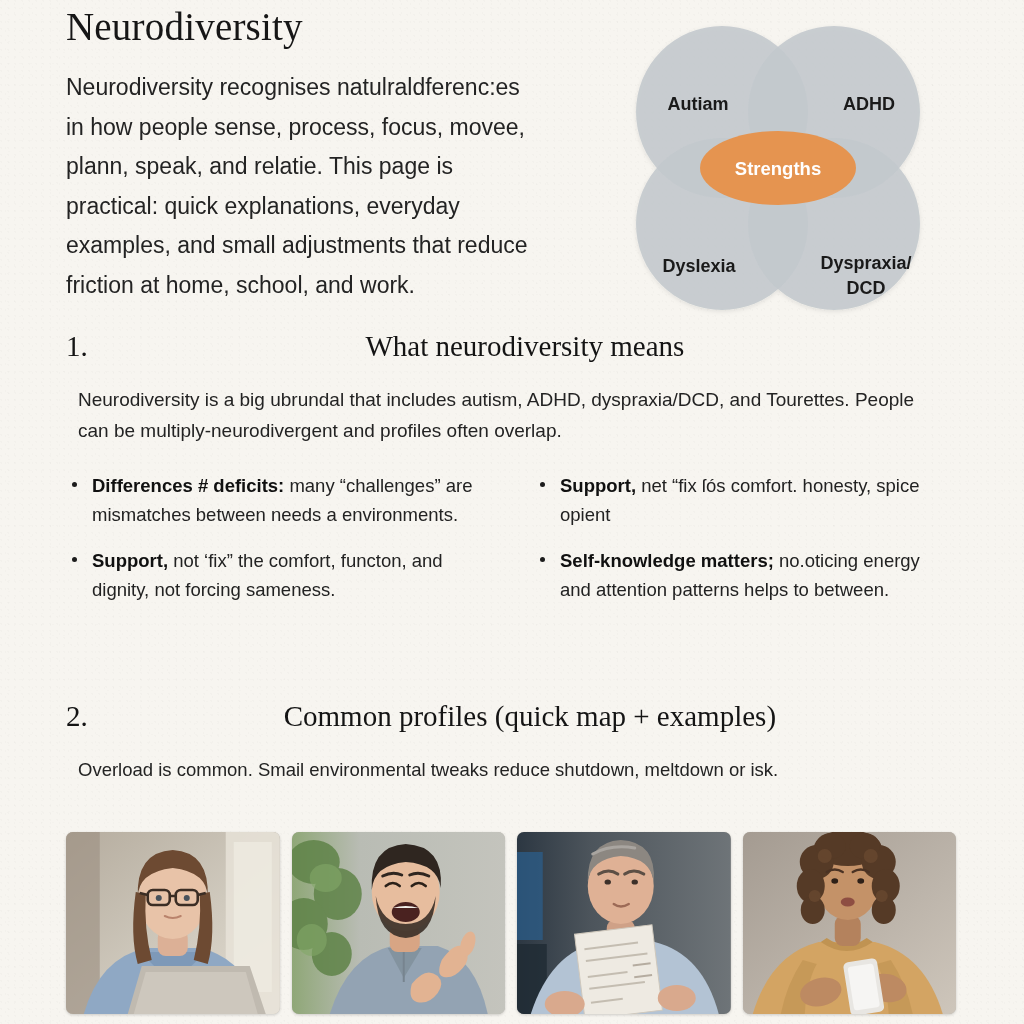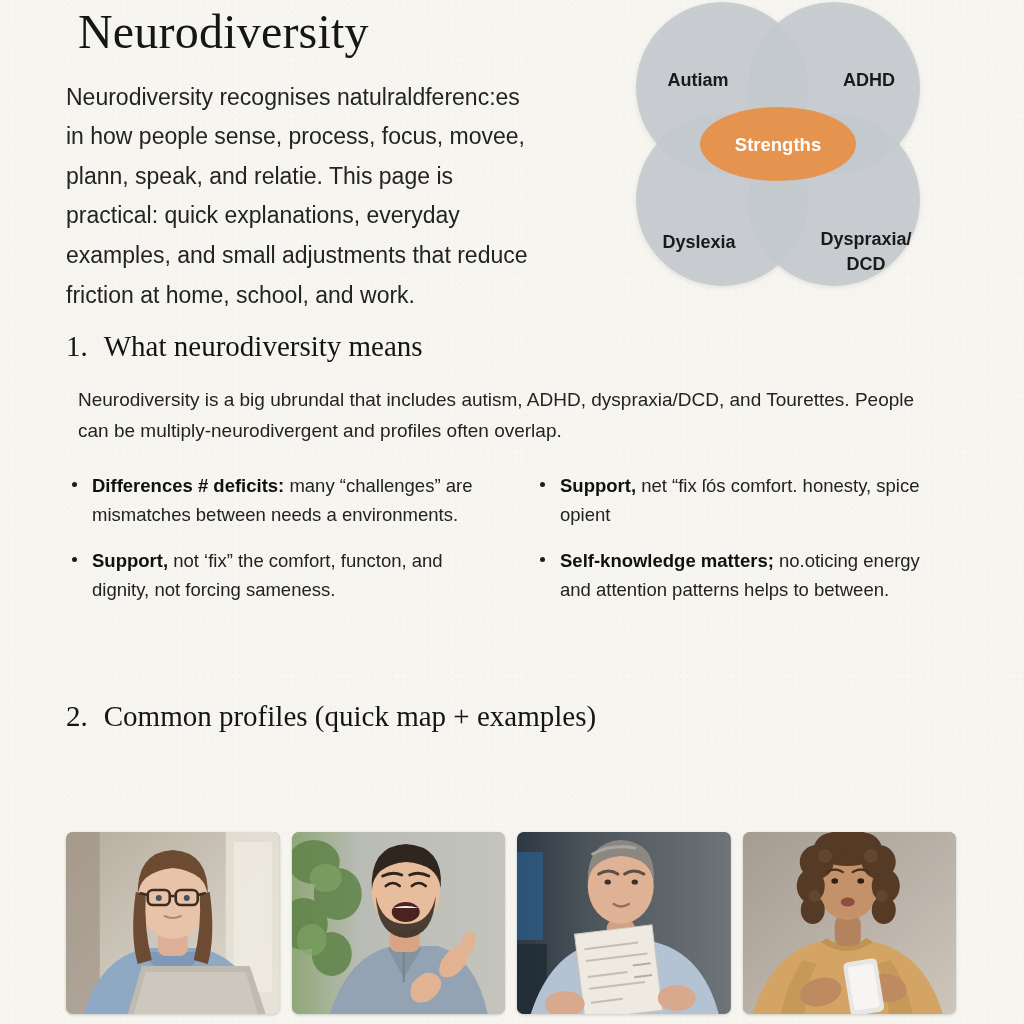--- a/index.html
+++ b/index.html
@@ -38,40 +38,40 @@
 
   
   .hero {
     position: absolute;
     left: 66px;
     top: 6px;
     width: 500px;
   }
   .page-title {
     font-family: "Liberation Serif", serif;
-    font-size: 48px;
+    font-size: 39px;
     font-weight: 400;
     line-height: 1.08;
     letter-spacing: 0.2px;
-    margin: 0 0 20px 12px;
+    margin: 0 0 20px 0;
     color: #161616;
   }
   .intro {
     font-size: 23px;
     line-height: 1.72;
     color: #232323;
     margin: 0;
     width: 470px;
   }
 
   
   .venn {
     position: absolute;
     left: 618px;
-    top: 0;
+    top: 24px;
     width: 320px;
     height: 295px;
   }
   .venn svg { display: block; }
   .venn-label {
     font-family: "Liberation Sans", sans-serif;
     font-size: 18px;
     font-weight: 700;
     fill: #1a1a1a;
   }
@@ -87,21 +87,21 @@
     font-family: "Liberation Serif", serif;
     font-size: 29px;
     font-weight: 400;
     color: #141414;
     margin: 0;
     display: flex;
     align-items: baseline;
     gap: 16px;
   }
   .sec-num { flex: 0 0 auto; }
-  .sec-title { flex: 1 1 auto; }
+  .sec-title { flex: 1 1 auto; text-align: center; }
 
   .section-lede {
     font-size: 19px;
     line-height: 1.62;
     color: #232323;
     margin: 12px;
   }
 
   #section-one {
     position: absolute;
@@ -247,20 +247,21 @@
         </ul>
       </div>
     </div>
   </div>
 
   <div id="section-two">
     <h2 class="section-heading">
       <span class="sec-num">2.</span>
       <span class="sec-title">Common profiles (quick map + examples)</span>
     </h2>
+    <p class="section-lede">Overload is common. Smail environmental tweaks reduce shutdown, meltdown or isk.</p>
   </div>
 
   <div class="photo-strip">
 
     <div class="photo">
       <svg viewBox="0 0 214 182" preserveAspectRatio="xMidYMid slice" xmlns="http://www.w3.org/2000/svg">
         <defs>
           <linearGradient id="p1bg" x1="0" y1="0" x2="1" y2="1">
             <stop offset="0" stop-color="#b5ac9e"></stop>
               <stop offset="0.55" stop-color="#cfc9bd"></stop>

